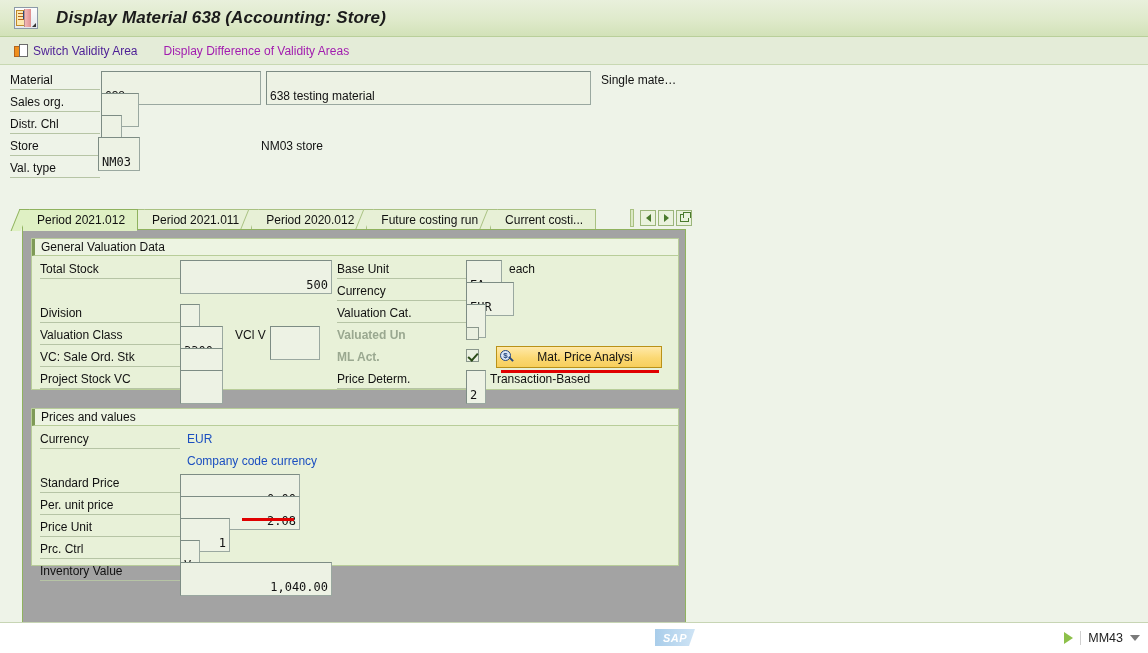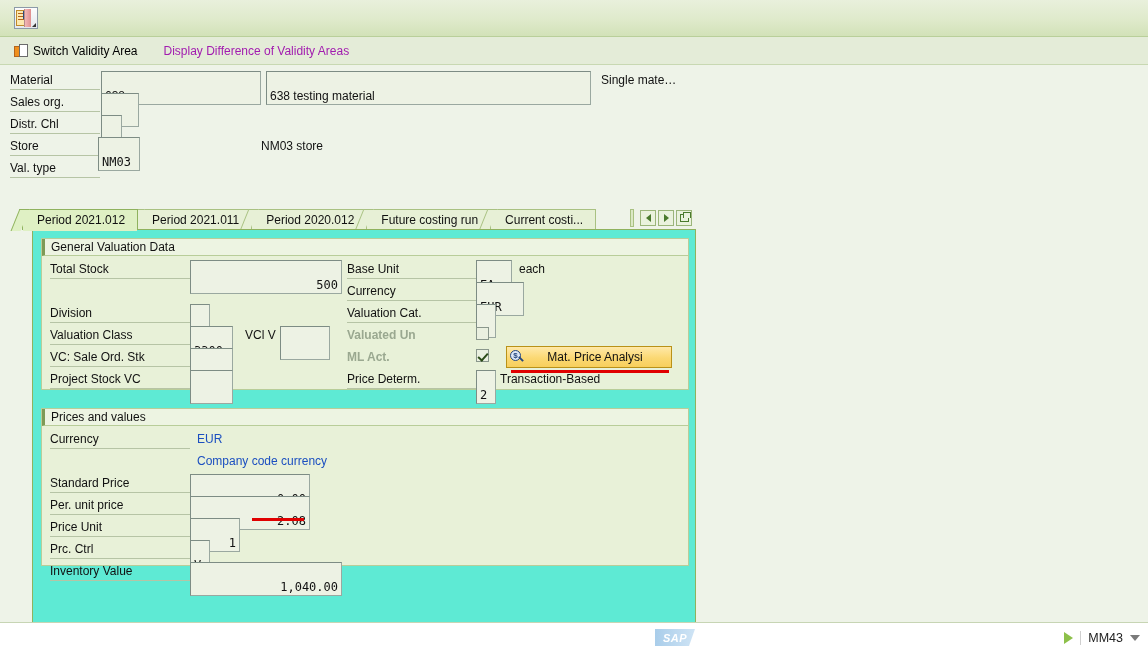--- a/index.html
+++ b/index.html
@@ -83,21 +83,21 @@
     position: absolute; left: 0; top: 37px;
     width: 1148px; height: 27px;
     background: #e4ecd8;
     border-bottom: 1px solid #c8d8b2;
     display: flex; align-items: center;
   }
   .tb-btn {
     display: flex; align-items: center;
     height: 23px; padding: 0 6px;
     margin-left: 8px;
-    font-size: 12px; color: #000000;
+    font-size: 12px; color: #4c1d95;
     cursor: default;
   }
   .ico-switch {
     width: 15px; height: 14px; margin-right: 4px;
     position: relative; flex: none;
   }
   .ico-switch::before {
     content:""; position:absolute; left:0; top:2px;
     width:8px; height:11px; background:#f0901e;
     border:1px solid #b5651d; box-sizing:border-box;
@@ -190,23 +190,23 @@
     box-sizing: border-box;
     display: flex; align-items: center; justify-content: center;
     cursor: default;
   }
   .tri-l { width:0;height:0;border-top:4px solid transparent;border-bottom:4px solid transparent;border-right:5px solid #4a7a2d; }
   .tri-r { width:0;height:0;border-top:4px solid transparent;border-bottom:4px solid transparent;border-left:5px solid #4a7a2d; }
   .sq-ico { width:9px;height:8px;border:1px solid #4a7a2d;position:relative;box-sizing:border-box; }
   .sq-ico::after { content:"";position:absolute;left:2px;top:-3px;width:8px;height:6px;border:1px solid #4a7a2d;border-bottom:none;box-sizing:border-box;background:#eaf2dd; }
 
   .tabpanel {
-    position: absolute; left: 32px; top: 229px;
+    position: absolute; left: 22px; top: 229px;
     width: 664px; height: 395px;
-    background: #5eead4;
+    background: #a3a3a3;
     border: 1px solid #8fb25e;
     box-sizing: border-box;
   }
 
   
   .group {
     position: absolute;
     background: #e8f1d8;
     border: 1px solid #b8cd99;
     box-sizing: border-box;
@@ -331,20 +331,21 @@
 
 <div id="app">
 
   <div class="titlebar">
     <div class="title-icon">
       <div class="pg"></div>
       <div class="blue"></div>
       <div class="title-icon-sep"></div>
       <div class="title-icon-caret"></div>
     </div>
+    <div class="title-text">Display Material 638 (Accounting: Store)</div>
   </div>
 
   <div class="apptoolbar">
     <div class="tb-btn">
       <span class="ico-switch"></span>
       <span>Switch Validity Area</span>
     </div>
     <div class="tb-label2">Display Difference of Validity Areas</div>
   </div>
 

